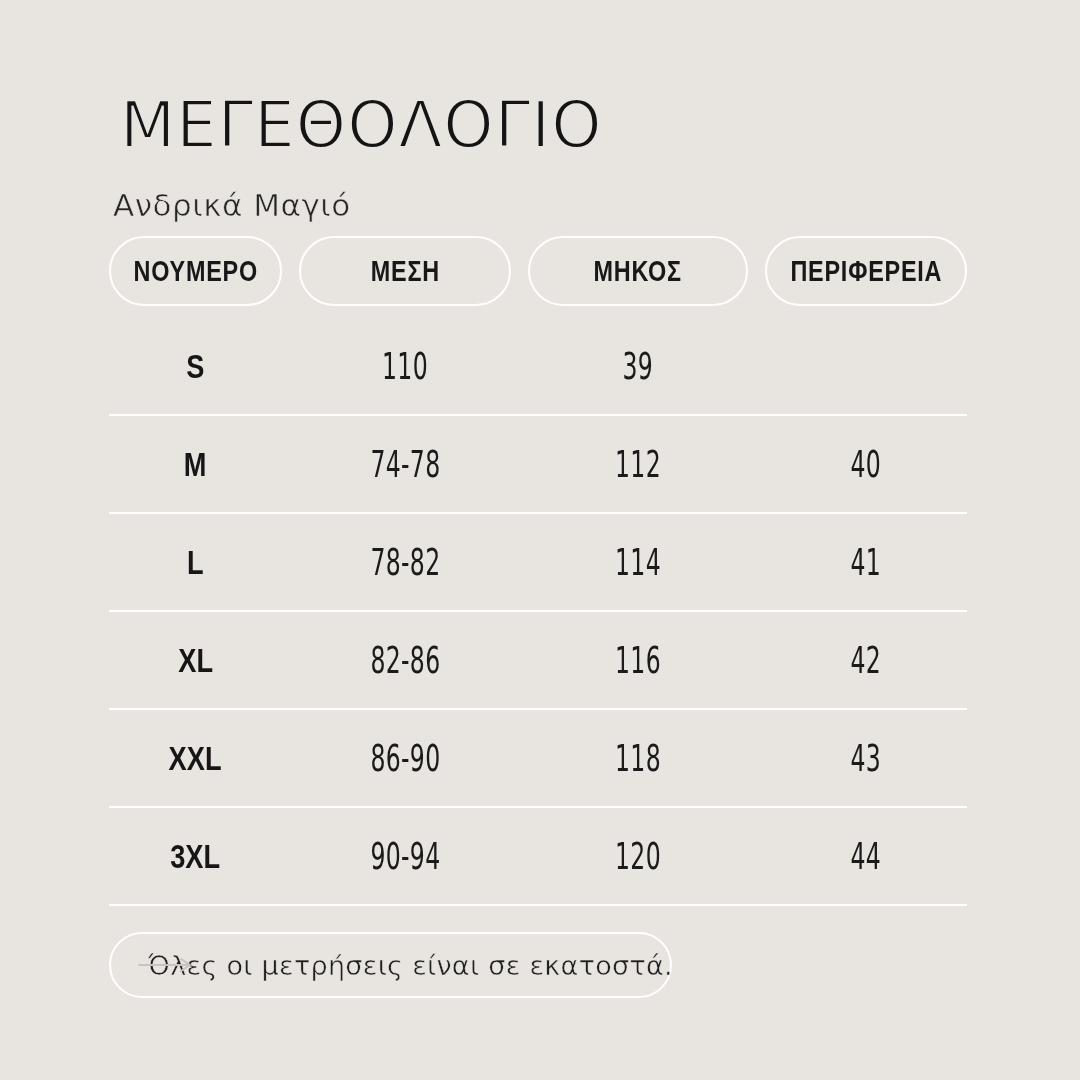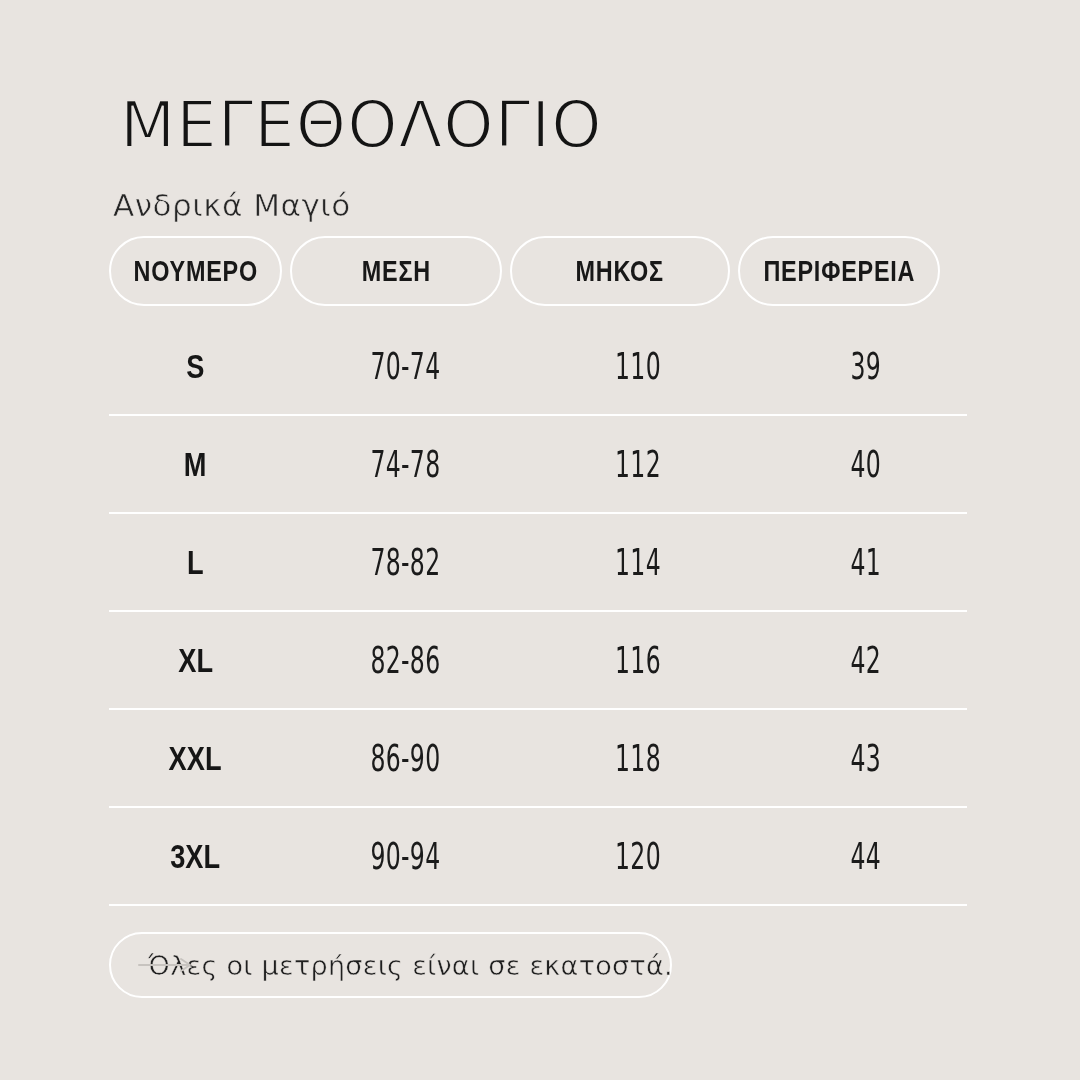--- a/index.html
+++ b/index.html
@@ -49,21 +49,21 @@
     margin-top: 20px;
   }
 
   
   .head-row {
     position: absolute;
     left: 109px;
     top: 236px;
     display: grid;
     grid-template-columns: 173px 212px 220px 202px;
-    column-gap: 8px;
+    column-gap: 17px;
   }
   .pill {
     height: 70px;
     box-sizing: border-box;
     border: 2px solid #ffffff;
     border-radius: 36px;
     display: flex;
     align-items: center;
     justify-content: center;
   }
@@ -176,23 +176,20 @@
     </div>
   </div>
 
   <div class="rows">
 
     <div class="row">
       <div class="cell size-cell">
           <span>S</span>
         </div>
       <div class="cell num-cell">
-          <span>70-74</span>
-        </div>
-      <div class="cell num-cell">
           <span>110</span>
         </div>
       <div class="cell num-cell">
           <span>39</span>
         </div>
     </div>
 
     <div class="row">
       <div class="cell size-cell">
           <span>M</span>

